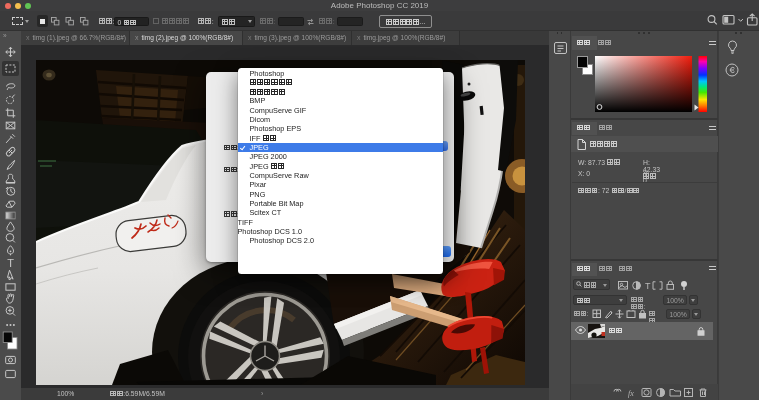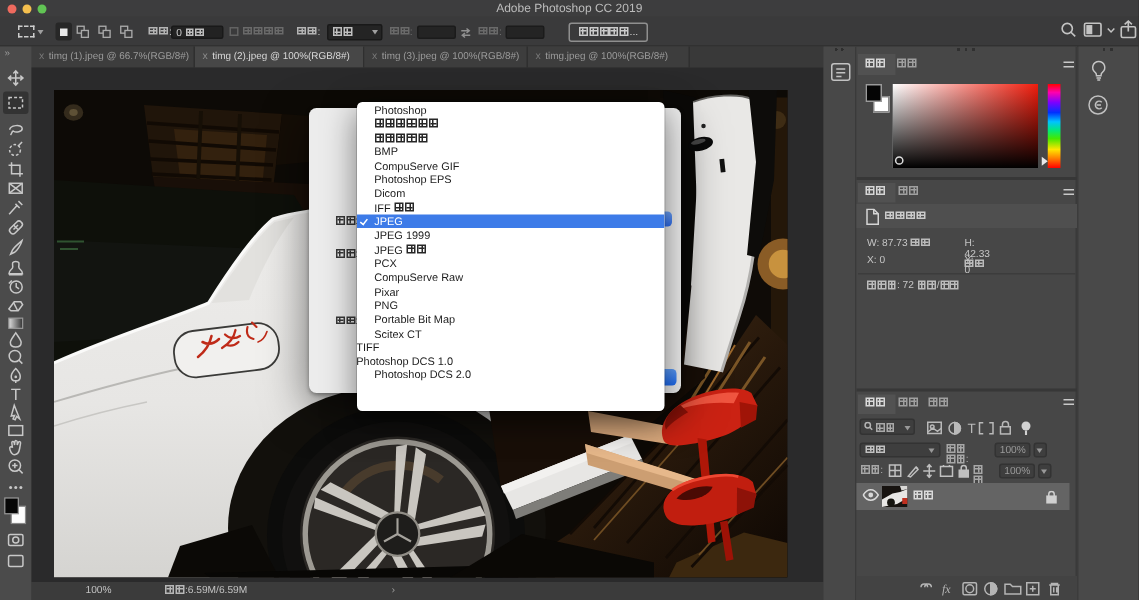--- a/index.html
+++ b/index.html
@@ -440,27 +440,26 @@
     <div class="abs" style="left:206px;top:166px;width:33px;font-size:7px;color:#2e2e2e;text-align:right"><i class="cjd"></i><i class="cjd"></i>:</div>
     <div class="abs" style="left:206px;top:210.5px;width:33px;font-size:7px;color:#2e2e2e;text-align:right"><i class="cjd"></i><i class="cjd"></i>:</div>
     <div class="abs" style="left:440px;top:140.8px;width:7.5px;height:10px;background:linear-gradient(#6ca2f8,#2e6ef2);border-radius:0 3px 3px 0"></div>
     <div class="abs" style="left:434px;top:246.3px;width:17px;height:11px;background:linear-gradient(#5b9bf8,#1e6bf1);border-radius:3px"></div>
     <div class="abs" style="left:237.5px;top:67.5px;width:205.5px;height:206px;background:#fff;border-radius:3.5px;box-shadow:0 6px 22px rgba(0,0,0,.5),0 0 0 .6px rgba(0,0,0,.18);font-size:7.3px;line-height:9.4px;color:#1c1c1c;padding-top:1px;overflow:hidden">
       <div style="height:9.32px;padding-left:12px">Photoshop</div>
       <div style="height:9.32px;padding-left:12px"><i class="cjd"></i><i class="cjd"></i><i class="cjd"></i><i class="cjd"></i><i class="cjd"></i><i class="cjd"></i></div>
       <div style="height:9.32px;padding-left:12px"><i class="cjd"></i><i class="cjd"></i><i class="cjd"></i><i class="cjd"></i><i class="cjd"></i></div>
       <div style="height:9.32px;padding-left:12px">BMP</div>
       <div style="height:9.32px;padding-left:12px">CompuServe GIF</div>
+      <div style="height:9.32px;padding-left:12px">Dicom</div>
       <div style="height:9.32px;padding-left:12px">Photoshop EPS</div>
-      <div style="height:9.32px;padding-left:12px">Dicom</div>
       <div style="height:9.32px;padding-left:12px">IFF <i class="cjd"></i><i class="cjd"></i></div>
       <div style="height:9.32px;background:#3d7be8;color:#fff;padding-left:12px;position:relative"><span style="position:absolute;left:3px;top:2.2px;width:3.2px;height:5.2px;border-right:1.1px solid #fff;border-bottom:1.1px solid #fff;transform:rotate(38deg)"></span>JPEG</div>
-      <div style="height:9.32px;padding-left:12px">JPEG 1999</div>
+      <div style="height:9.32px;padding-left:12px">JPEG 2000</div>
       <div style="height:9.32px;padding-left:12px">JPEG <i class="cjd"></i><i class="cjd"></i></div>
-      <div style="height:9.32px;padding-left:12px">PCX</div>
       <div style="height:9.32px;padding-left:12px">CompuServe Raw</div>
       <div style="height:9.32px;padding-left:12px">Pixar</div>
       <div style="height:9.32px;padding-left:12px">PNG</div>
       <div style="height:9.32px;padding-left:12px">Portable Bit Map</div>
       <div style="height:9.32px;padding-left:12px">Scitex CT</div>
       <div style="height:9.32px;padding-left:0">TIFF</div>
       <div style="height:9.32px;padding-left:0">Photoshop DCS 1.0</div>
       <div style="height:9.32px;padding-left:12px">Photoshop DCS 2.0</div>
     </div>
   </div>

